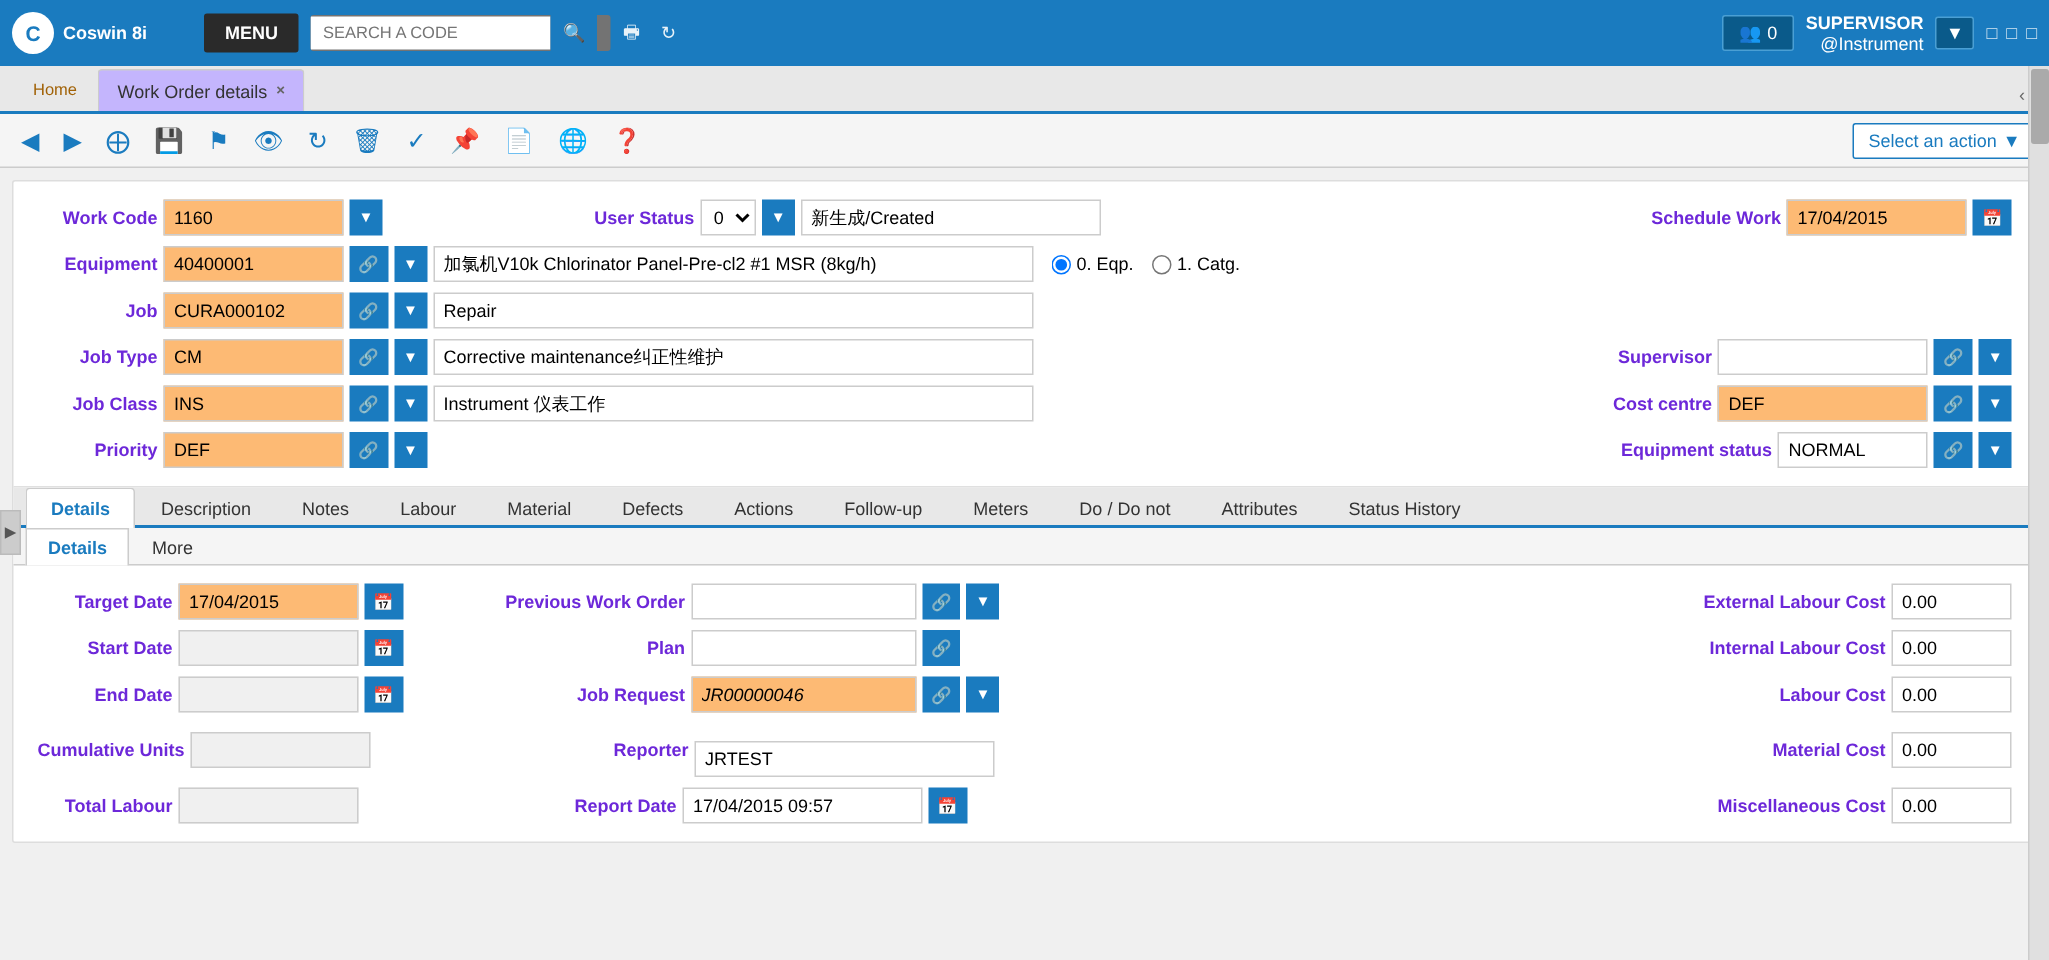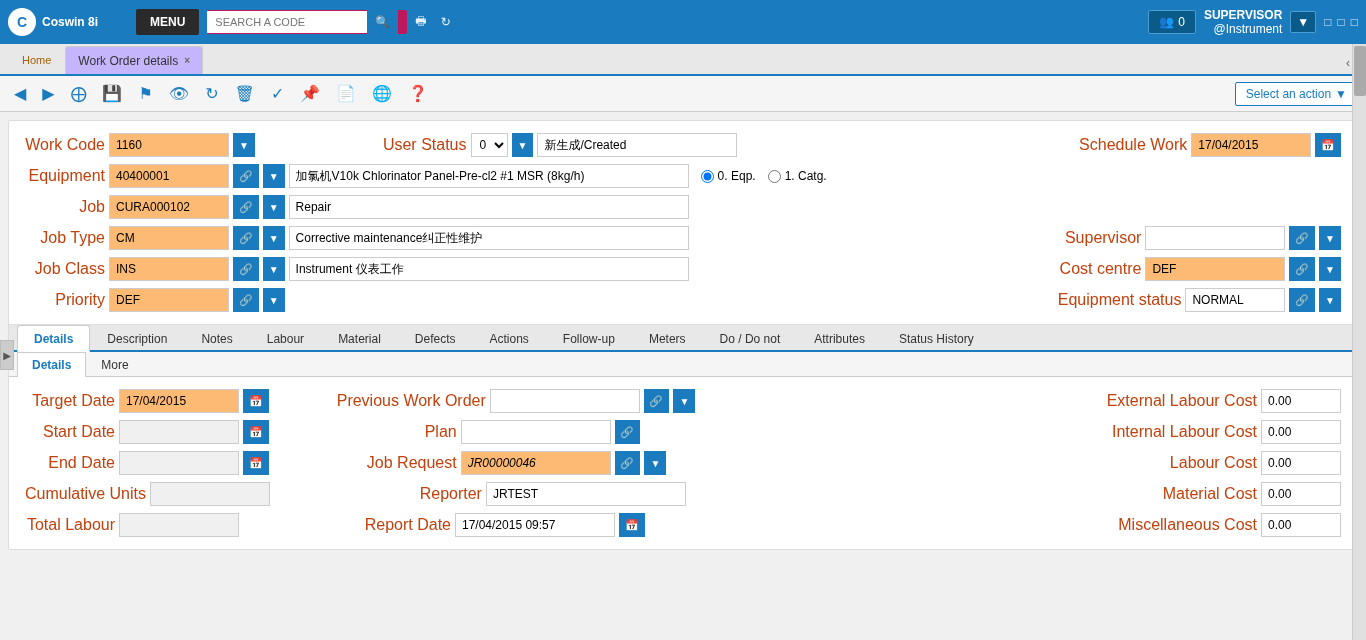--- a/index.html
+++ b/index.html
@@ -41,21 +41,21 @@
       border: none;
       padding: 6px 14px;
       font-size: 12px;
       font-weight: bold;
       cursor: pointer;
       border-radius: 2px;
     }
     .search-bar {
       display: flex;
       align-items: center;
-      background: #be185d;
+      background: #737373;
       border-radius: 2px;
       overflow: hidden;
       flex: 0 0 200px;
     }
     .search-bar input {
       border: none;
       outline: none;
       padding: 5px 8px;
       font-size: 11px;
       width: 160px;
@@ -202,23 +202,23 @@
       border: 1px solid #ddd;
       border-radius: 2px;
     }
 
     
     .form-section {
       padding: 12px 16px;
       border-bottom: 1px solid #e0e0e0;
     }
     .field-label {
-      color: #c2410c;
-      font-size: 16px;
-      font-weight: normal;
+      color: #6d28d9;
+      font-size: 12px;
+      font-weight: bold;
       text-align: right;
       white-space: nowrap;
     }
     .field-input {
       border: 1px solid #ccc;
       padding: 3px 6px;
       font-size: 12px;
       height: 24px;
       outline: none;
       background: white;
@@ -546,21 +546,21 @@
         <span class="field-label" style="min-width:140px; text-align:right">Labour Cost</span>
         <input class="field-input" style="width: 80px;" value="0.00">
       </div>
 
       <div class="form-grid-row">
         <span class="field-label" style="min-width:90px">Cumulative Units</span>
         <input class="field-input" style="width: 120px; background: rgb(240, 240, 240);" value="">
 
         <span style="margin-left:84px"></span>
         <span class="field-label" style="min-width:120px">Reporter</span>
-        <input class="field-input" style="width: 200px;" value="JRTEST" readonly="">
+        <input class="field-input" style="width: 200px; margin-top: 12px;" value="JRTEST" readonly="">
 
         <span style="margin-left:auto"></span>
         <span class="field-label" style="min-width:140px; text-align:right">Material Cost</span>
         <input class="field-input" style="width: 80px;" value="0.00">
       </div>
 
       <div class="form-grid-row" style="margin-bottom:0">
         <span class="field-label" style="min-width:90px">Total Labour</span>
         <input class="field-input" style="width: 120px; background: rgb(240, 240, 240);" value="" readonly="">
 

